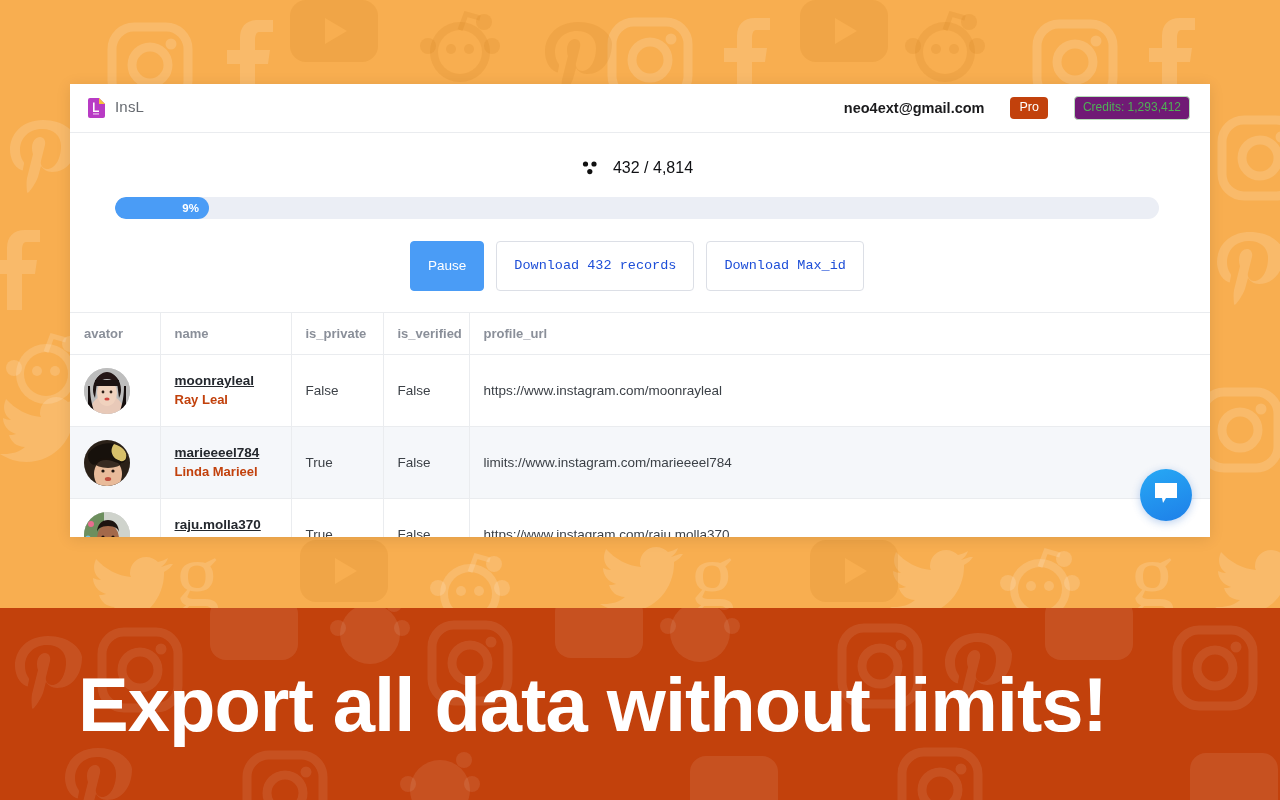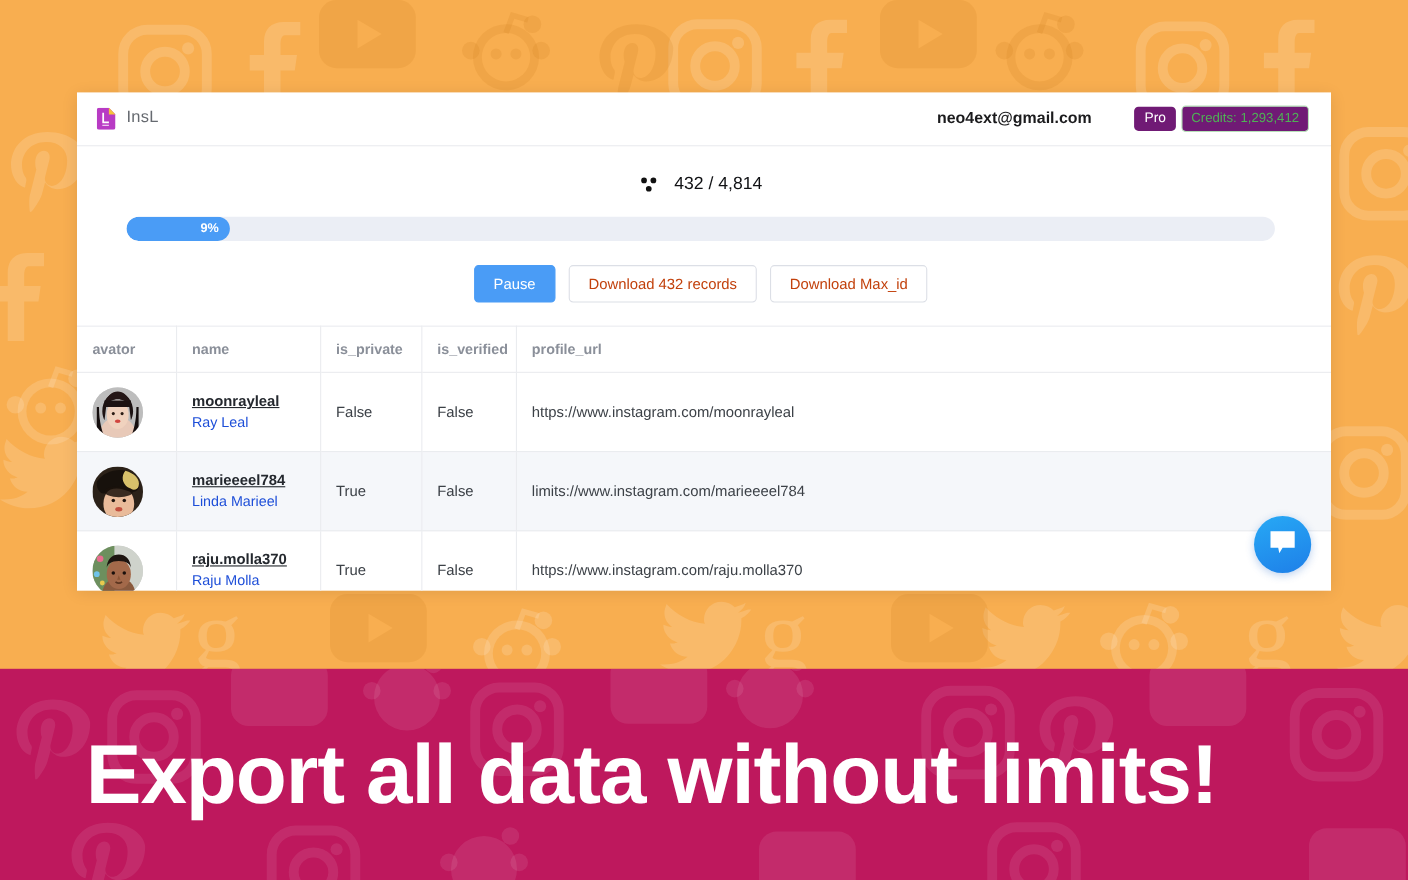--- a/index.html
+++ b/index.html
@@ -57,35 +57,34 @@
   .logo-mark svg { display:block; }
   #brand-name {
     font-size: 15px;
     color: #666a70;
     letter-spacing: 0.2px;
   }
   #header-right {
     margin-left: auto;
     display: flex;
     align-items: center;
-    gap: 5px;
+    gap: 26px;
   }
   #account-email {
     font-size: 14.5px;
     font-weight: bold;
     color: #1b1b1d;
   }
   #plan-badge {
-    background: #701a75;
+    background: #c2410c;
     color: #ffffff;
     font-size: 12.5px;
     padding: 4px 9px;
     border-radius: 4px;
     line-height: 1.1;
-    margin-left: 34px;
   }
   #credits-badge {
     border: 1px solid #b7e0b9;
     color: #4fb155;
     background: #701a75;
     font-size: 12px;
     padding: 4px 8px;
     border-radius: 4px;
     line-height: 1.1;
   }
@@ -134,34 +133,35 @@
     display: flex;
     justify-content: center;
     gap: 12px;
     padding-bottom: 21px;
   }
   .btn {
     font-family: "Liberation Sans", sans-serif;
     font-size: 13.5px;
     border-radius: 4px;
     padding: 0 17px;
-    height: 34px;
+    height: 50px;
     line-height: 34px;
     cursor: pointer;
     white-space: nowrap;
   }
   .btn-primary {
     background: #4A9CF6;
     color: #ffffff;
     border: 1px solid #4A9CF6;
   }
   .btn-secondary {
     background: #ffffff;
-    color: #c2410c;
+    color: #1d4ed8;
     border: 1px solid #DCDFE6;
+    font-family: Liberation Mono, monospace;
   }
 
   
   #data-table {
     width: 100%;
     border-collapse: collapse;
     table-layout: fixed;
   }
   #data-table th {
     text-align: left;
@@ -201,22 +201,23 @@
   .avatar svg { display: block; }
   .name-handle {
     font-size: 13.5px;
     font-weight: bold;
     color: #24282e;
     line-height: 1.45;
     text-decoration: underline;
   }
   .name-full {
     font-size: 13px;
-    color: #1d4ed8;
+    color: #c2410c;
     line-height: 1.45;
+    font-weight: bold;
   }
   .url-cell { color: #3c4147; font-size: 13.5px; }
 
   
   #chat-widget {
     position: absolute;
     right: 18px;
     bottom: 16px;
     width: 52px; height: 52px;
     border-radius: 50%;
@@ -228,21 +229,21 @@
     box-shadow: 0 2px 8px rgba(30,100,200,0.30);
     z-index: 5;
   }
 
   
   #promo-banner {
     position: absolute;
     left: 0; top: 608px;
     width: 1280px;
     height: 192px;
-    background: #be185d;
+    background: #c2410c;
     z-index: 3;
     overflow: hidden;
   }
   #promo-banner-inner {
     position: absolute;
     inset: 0;
     display: flex;
     align-items: center;
     z-index: 2;
   }

